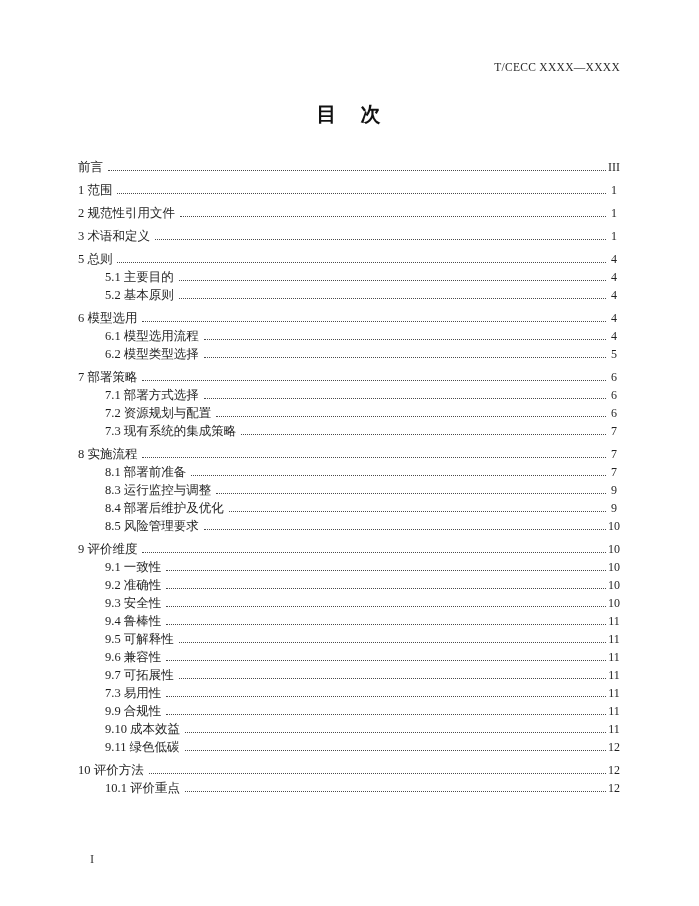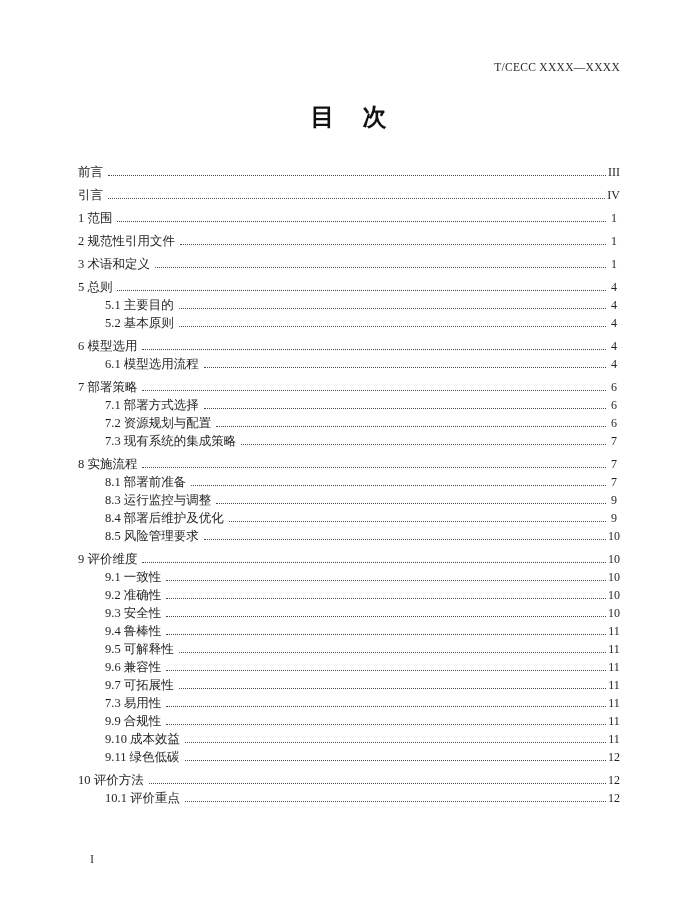--- a/index.html
+++ b/index.html
@@ -22,21 +22,21 @@
     padding-top: 46px;
     margin: 0 79px 0 78px;
     text-align: right;
     font-size: 11.5px;
     letter-spacing: 0.3px;
     color: #2a2a2a;
   }
   .doc-title {
     margin-top: 28px;
     text-align: center;
-    font-size: 24px;
+    font-size: 20px;
     font-weight: bold;
     letter-spacing: 2px;
     color: #111111;
   }
   .toc {
     margin: 30px 79px 0 78px;
     font-family: Liberation Serif, serif;
   }
   .toc-row {
     display: flex;
@@ -80,25 +80,20 @@
 
   <div class="doc-title">目　次</div>
 
   <div class="toc">
       <div class="toc-row level-1">
     <span class="toc-label">前言</span>
     <span class="toc-dots"></span>
     <span class="toc-page">III</span>
   </div>
       <div class="toc-row level-1">
-    <span class="toc-label">引言</span>
-    <span class="toc-dots"></span>
-    <span class="toc-page">IV</span>
-  </div>
-      <div class="toc-row level-1">
     <span class="toc-label">1 范围</span>
     <span class="toc-dots"></span>
     <span class="toc-page">1</span>
   </div>
       <div class="toc-row level-1">
     <span class="toc-label">2 规范性引用文件</span>
     <span class="toc-dots"></span>
     <span class="toc-page">1</span>
   </div>
       <div class="toc-row level-1">
@@ -124,20 +119,25 @@
       <div class="toc-row level-1">
     <span class="toc-label">6 模型选用</span>
     <span class="toc-dots"></span>
     <span class="toc-page">4</span>
   </div>
       <div class="toc-row level-2">
     <span class="toc-label">6.1 模型选用流程</span>
     <span class="toc-dots"></span>
     <span class="toc-page">4</span>
   </div>
+      <div class="toc-row level-2">
+    <span class="toc-label">6.2 模型类型选择</span>
+    <span class="toc-dots"></span>
+    <span class="toc-page">5</span>
+  </div>
       <div class="toc-row level-1">
     <span class="toc-label">7 部署策略</span>
     <span class="toc-dots"></span>
     <span class="toc-page">6</span>
   </div>
       <div class="toc-row level-2">
     <span class="toc-label">7.1 部署方式选择</span>
     <span class="toc-dots"></span>
     <span class="toc-page">6</span>
   </div>

